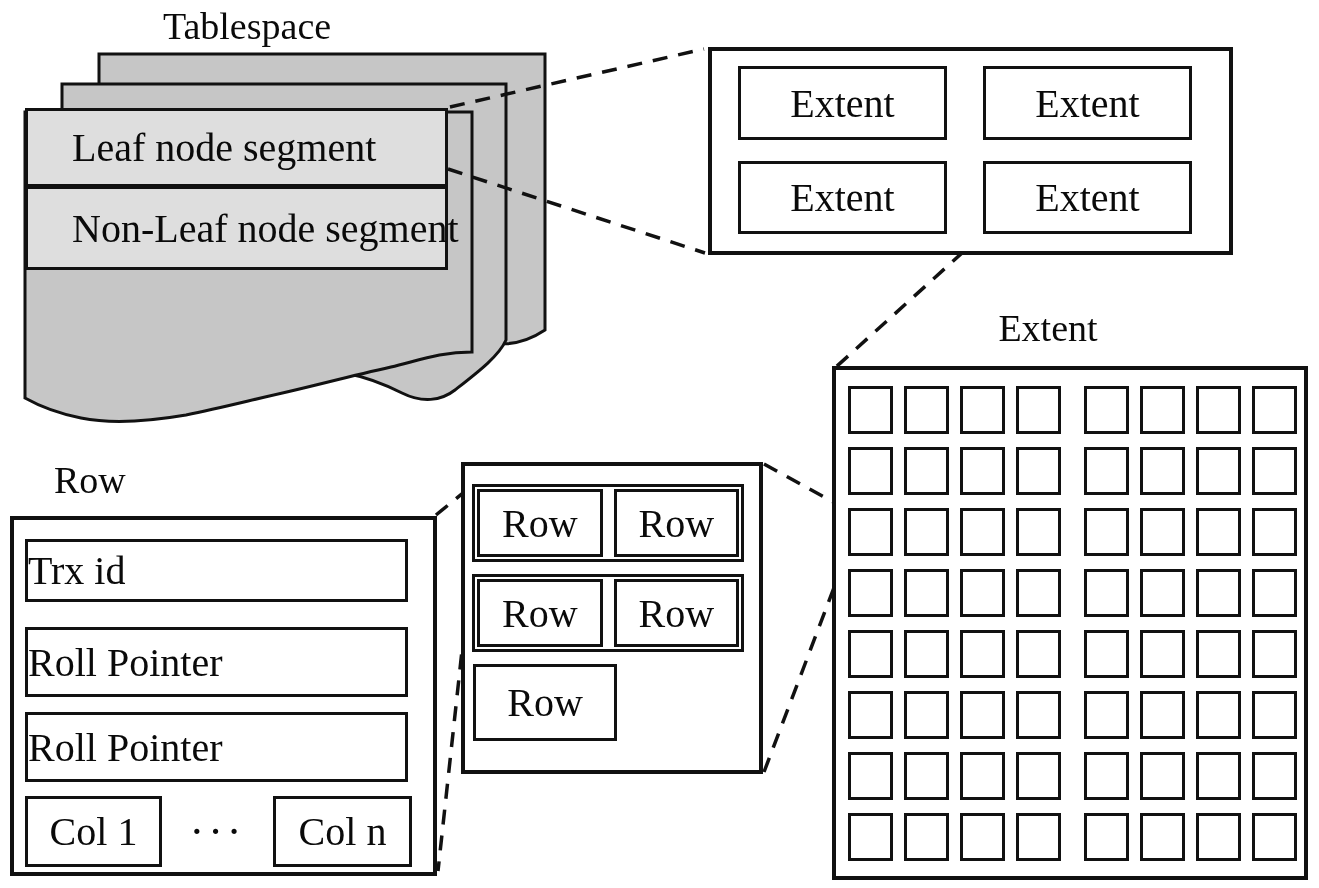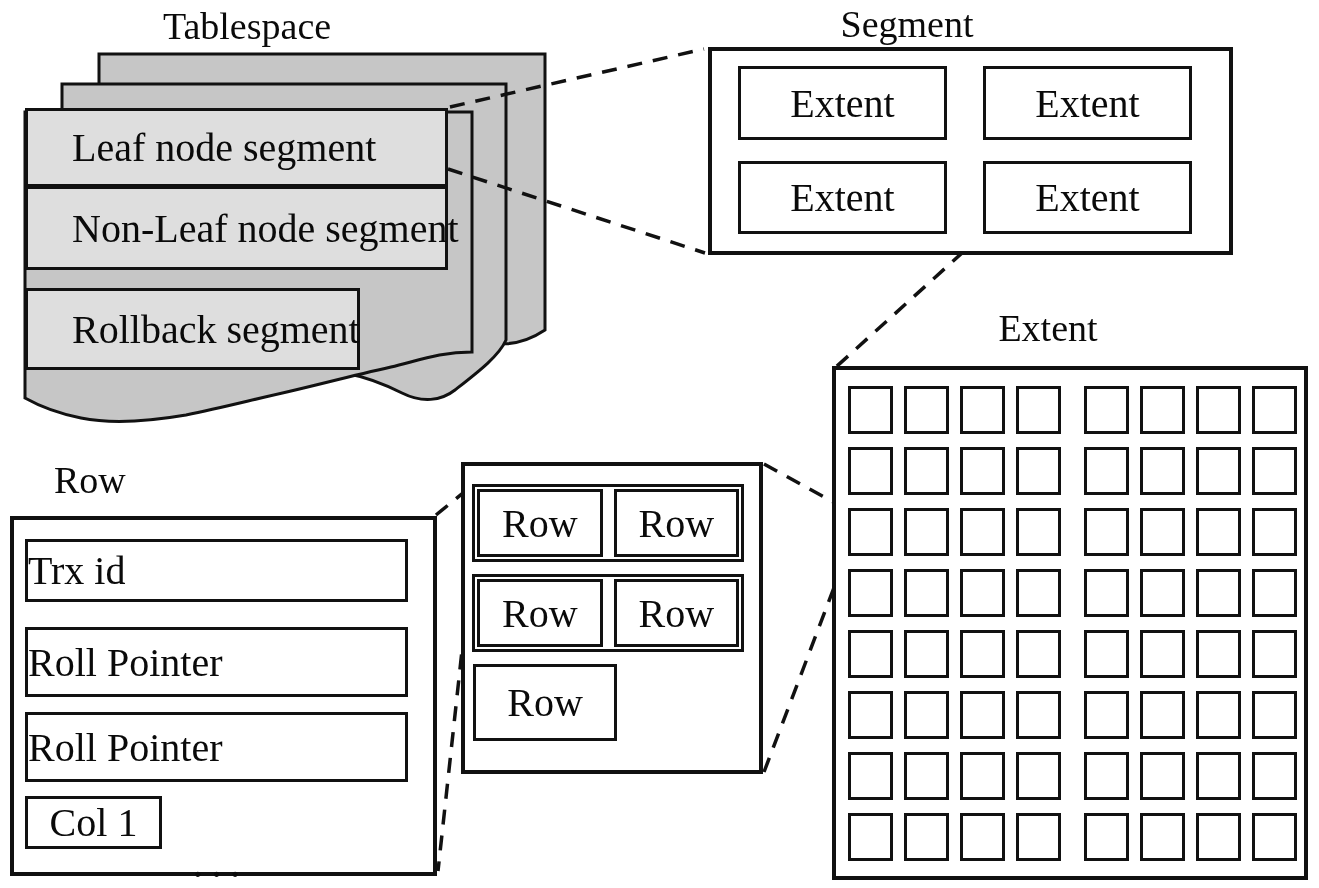--- a/index.html
+++ b/index.html
@@ -32,21 +32,21 @@
   }
   .pairrow .pcell{
     flex:1;border:3px solid #111;box-sizing:border-box;
     display:flex;align-items:center;justify-content:center;font-size:40px;
   }
   .pairrow .pspacer{width:11px;}
   .field{
     position:absolute;border:3px solid #111;box-sizing:border-box;background:#fff;
     display:flex;align-items:center;font-size:40px;white-space:nowrap;
   }
-  .colrow{position:absolute;display:flex;align-items:stretch;flex-direction:column;}
+  .colrow{position:absolute;display:flex;align-items:stretch;}
   .colbox{
     border:3px solid #111;box-sizing:border-box;background:#fff;
     display:flex;align-items:center;justify-content:center;font-size:40px;
   }
   .coldots{flex:1;display:flex;align-items:center;justify-content:center;font-size:44px;letter-spacing:4px;}
   #extent-grid-cells{position:absolute;left:0;top:0;right:0;bottom:0;padding:16px 0 0 12px;}
   .xrow{display:flex;gap:11px;margin-bottom:13px;}
   .xrow .sq{width:45px;height:48px;border:3px solid #111;box-sizing:border-box;background:#fff;flex:0 0 auto;}
   .xrow .sq:nth-child(5){margin-left:12px;}
 </style>
@@ -71,25 +71,21 @@
   </svg>
 
   <div class="title t-center" style="left:97px;top:4px;">Tablespace</div>
 
   <div class="bar" style="left:25px;top:108px;width:423px;height:79px;">
     <span>Leaf node segment</span>
   </div>
   <div class="bar" style="left:25px;top:186px;width:423px;height:84px;">
     <span>Non-Leaf node segment</span>
   </div>
-  <div class="bar" style="left:25px;top:288px;width:335px;height:82px;">
-    <span>Rollback segment</span>
-  </div>
-
-  <div class="title t-center" style="left:757px;top:2px;">Segment</div>
+
   <div class="box" style="left:708px;top:47px;width:525px;height:208px;">
     <div class="cell" style="left:26px;top:15px;width:209px;height:74px;">
       <span>Extent</span>
     </div>
     <div class="cell" style="left:271px;top:15px;width:209px;height:74px;">
       <span>Extent</span>
     </div>
     <div class="cell" style="left:26px;top:110px;width:209px;height:73px;">
       <span>Extent</span>
     </div>

